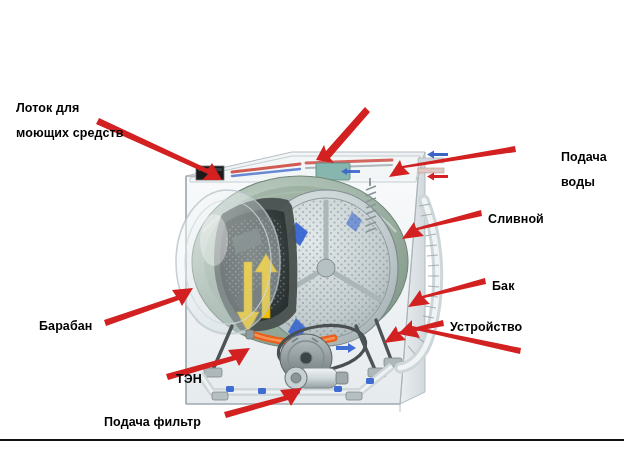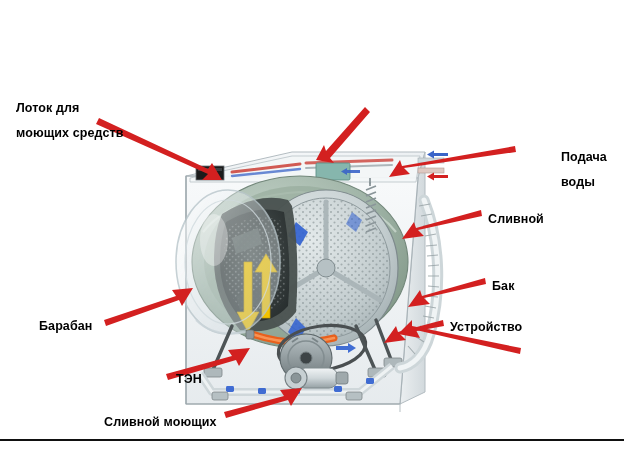--- a/index.html
+++ b/index.html
@@ -302,17 +302,17 @@
   </svg>
 
   <div class="label" style="left:16px;top:96px;">Лоток для
 моющих средств</div>
   <div class="label" style="left:521px;top:145px;margin-left:40px;">Подача воды</div>
   <div class="label" style="left:488px;top:207px;">Сливной</div>
   <div class="label" style="left:492px;top:274px;">Бак</div>
   <div class="label" style="left:39px;top:314px;">Барабан</div>
   <div class="label" style="left:450px;top:315px;">Устройство</div>
   <div class="label" style="left:132px;top:367px;margin-left:44px;">ТЭН</div>
-  <div class="label" style="left:104px;top:410px;">Сливной моющих</div>
+  <div class="label" style="left:104px;top:410px;">Подача фильтр</div>
 
   <div class="bottom-rule"></div>
 
 </div>
 
 </body></html>

